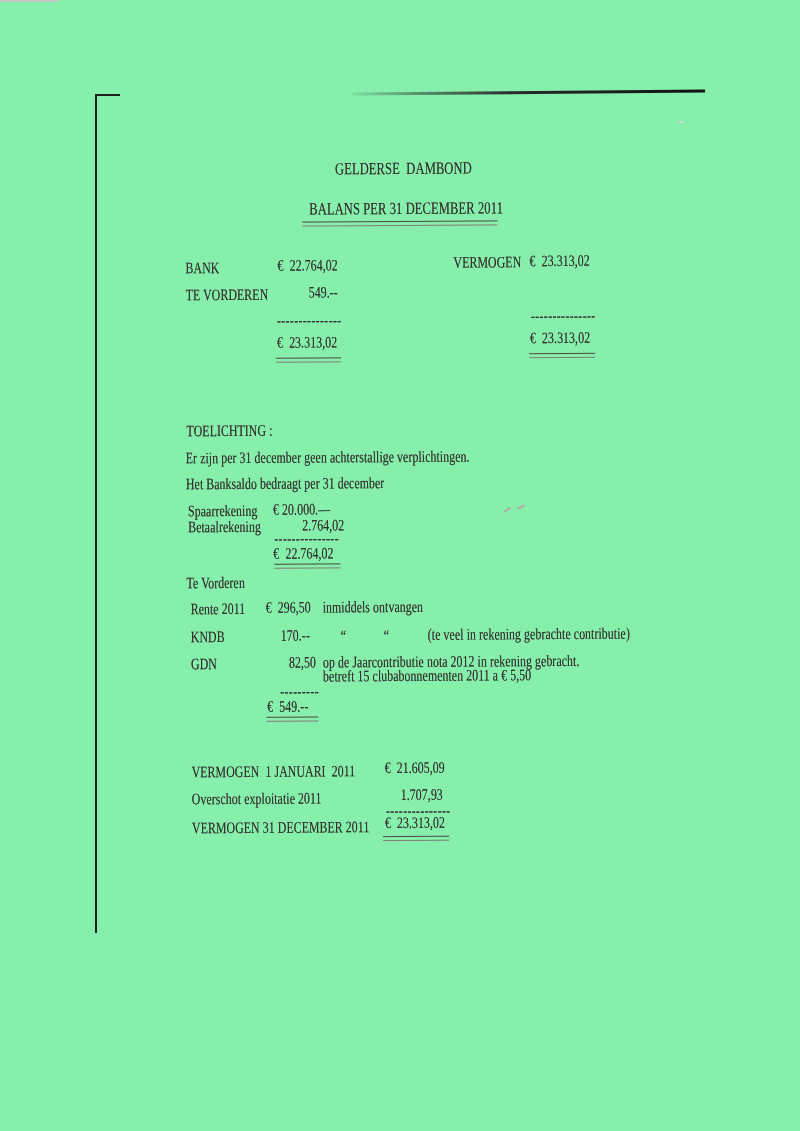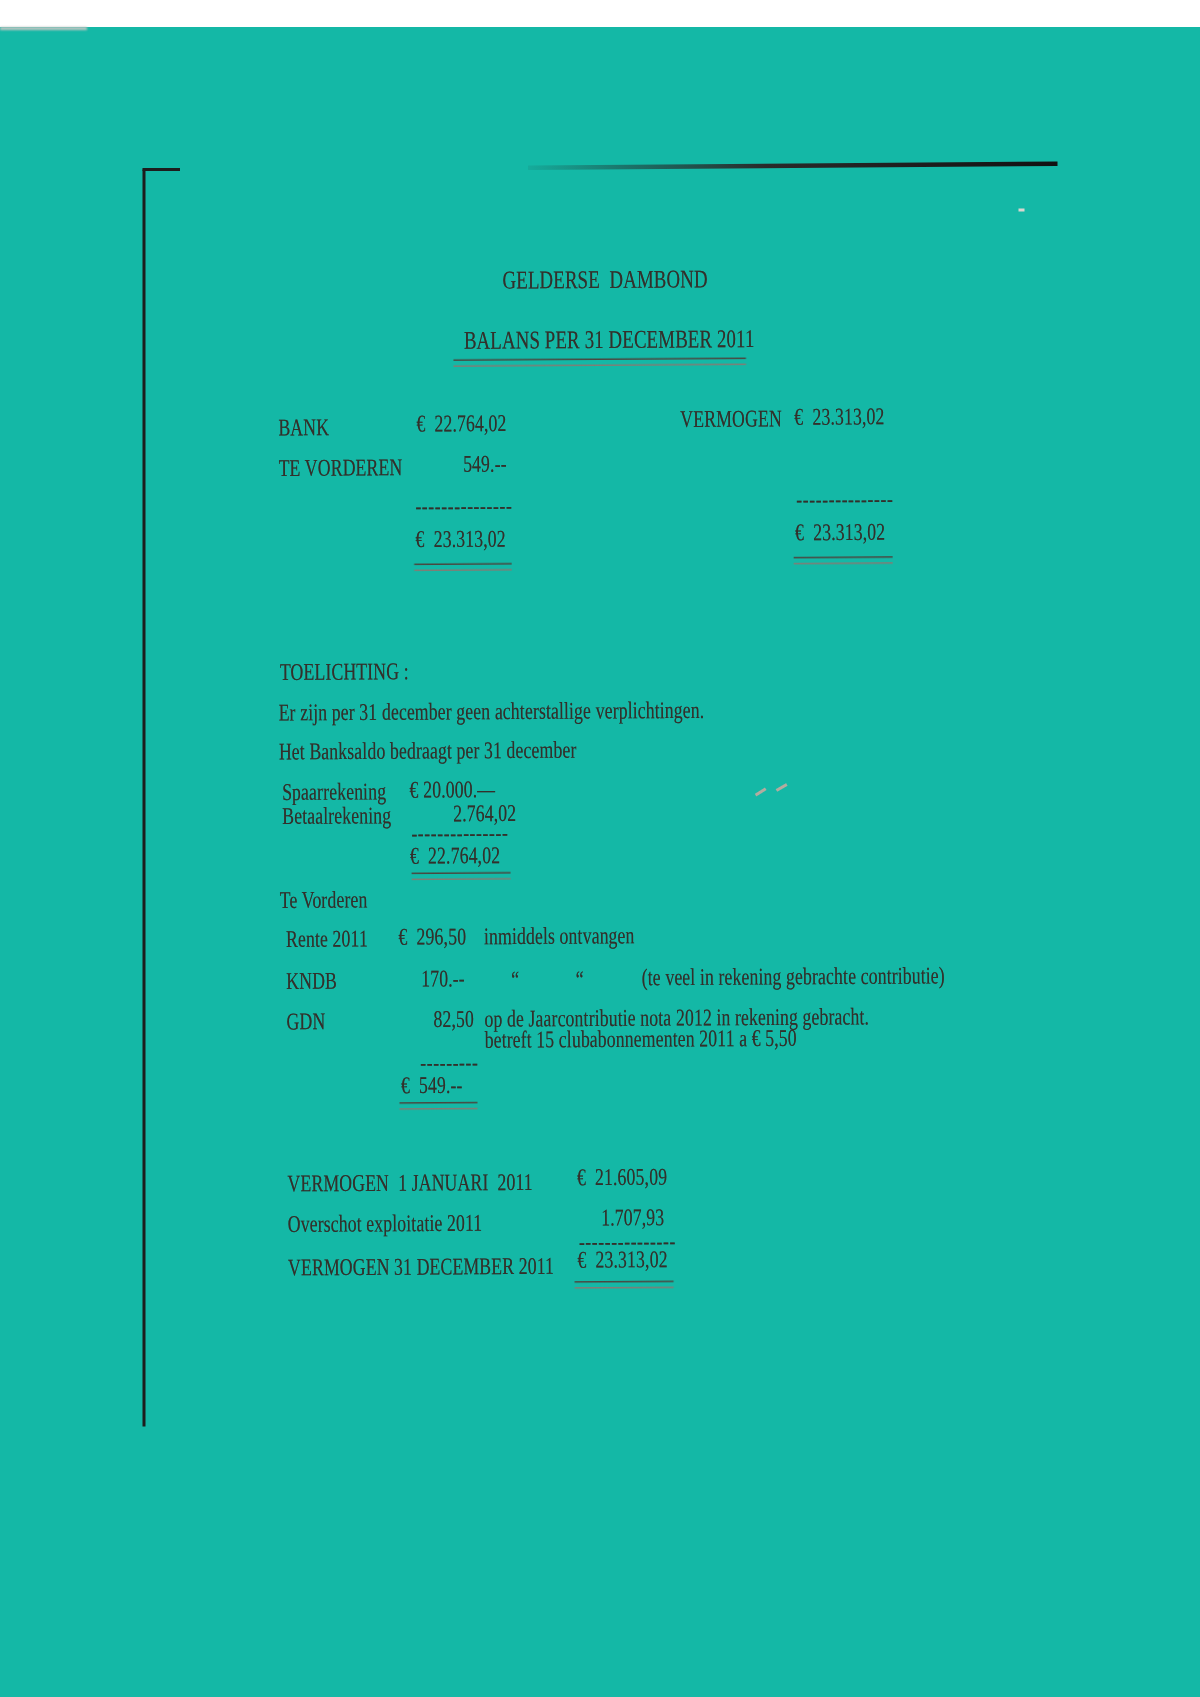--- a/index.html
+++ b/index.html
@@ -2,21 +2,21 @@
 <html><head>
 <meta charset="utf-8">
 <style>
   html,body { margin:0; padding:0; }
   body {
     width:800px; height:1131px;
     background:#ffffff;
     font-family:"Liberation Serif","DejaVu Serif",serif;
     overflow:hidden; position:relative;
   }
-  #scan { position:absolute; inset:0; background:#14b8a6;margin-top:18px; }
+  #scan { position:absolute; inset:0; background:#86efac; }
   
   #sheet { position:absolute; inset:0; transform:rotate(-0.35deg); transform-origin:400px 500px; }
 
   .t {
     position:absolute;
     color:#33302b;
     font-size:16px; line-height:1.15;
     white-space:pre;
     letter-spacing:0.1px;
     transform:scaleX(0.74); transform-origin:left top;

